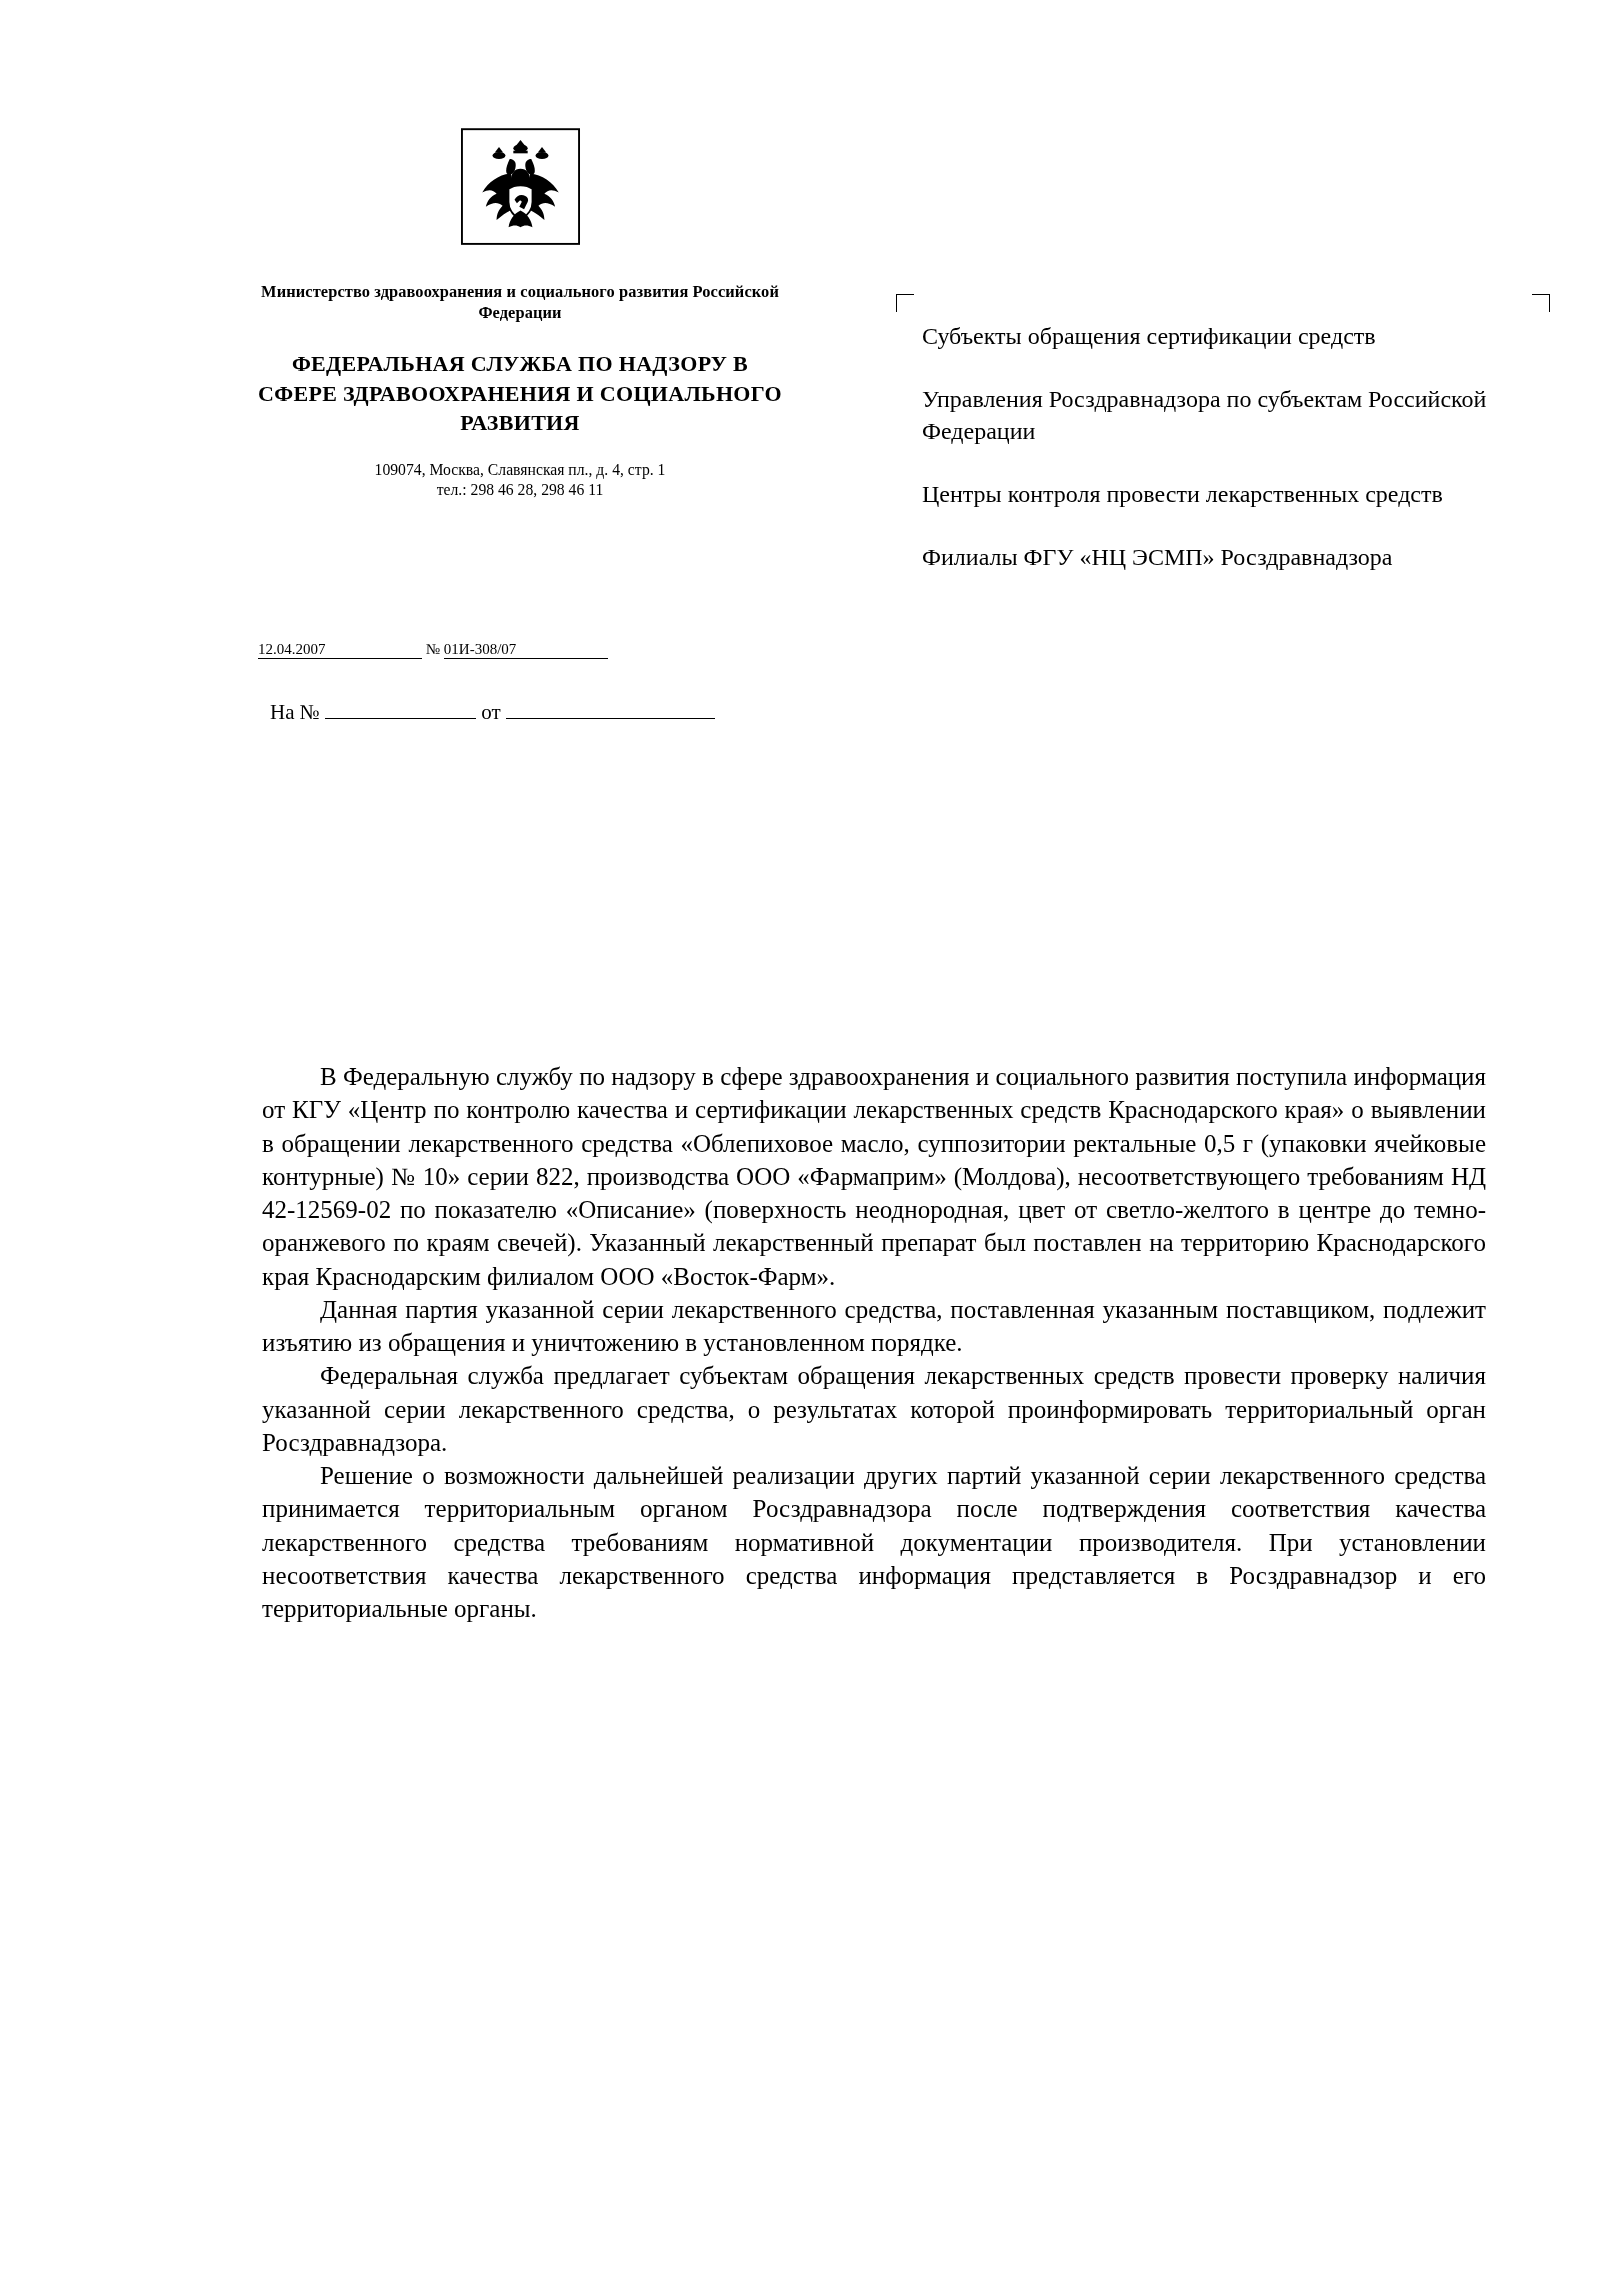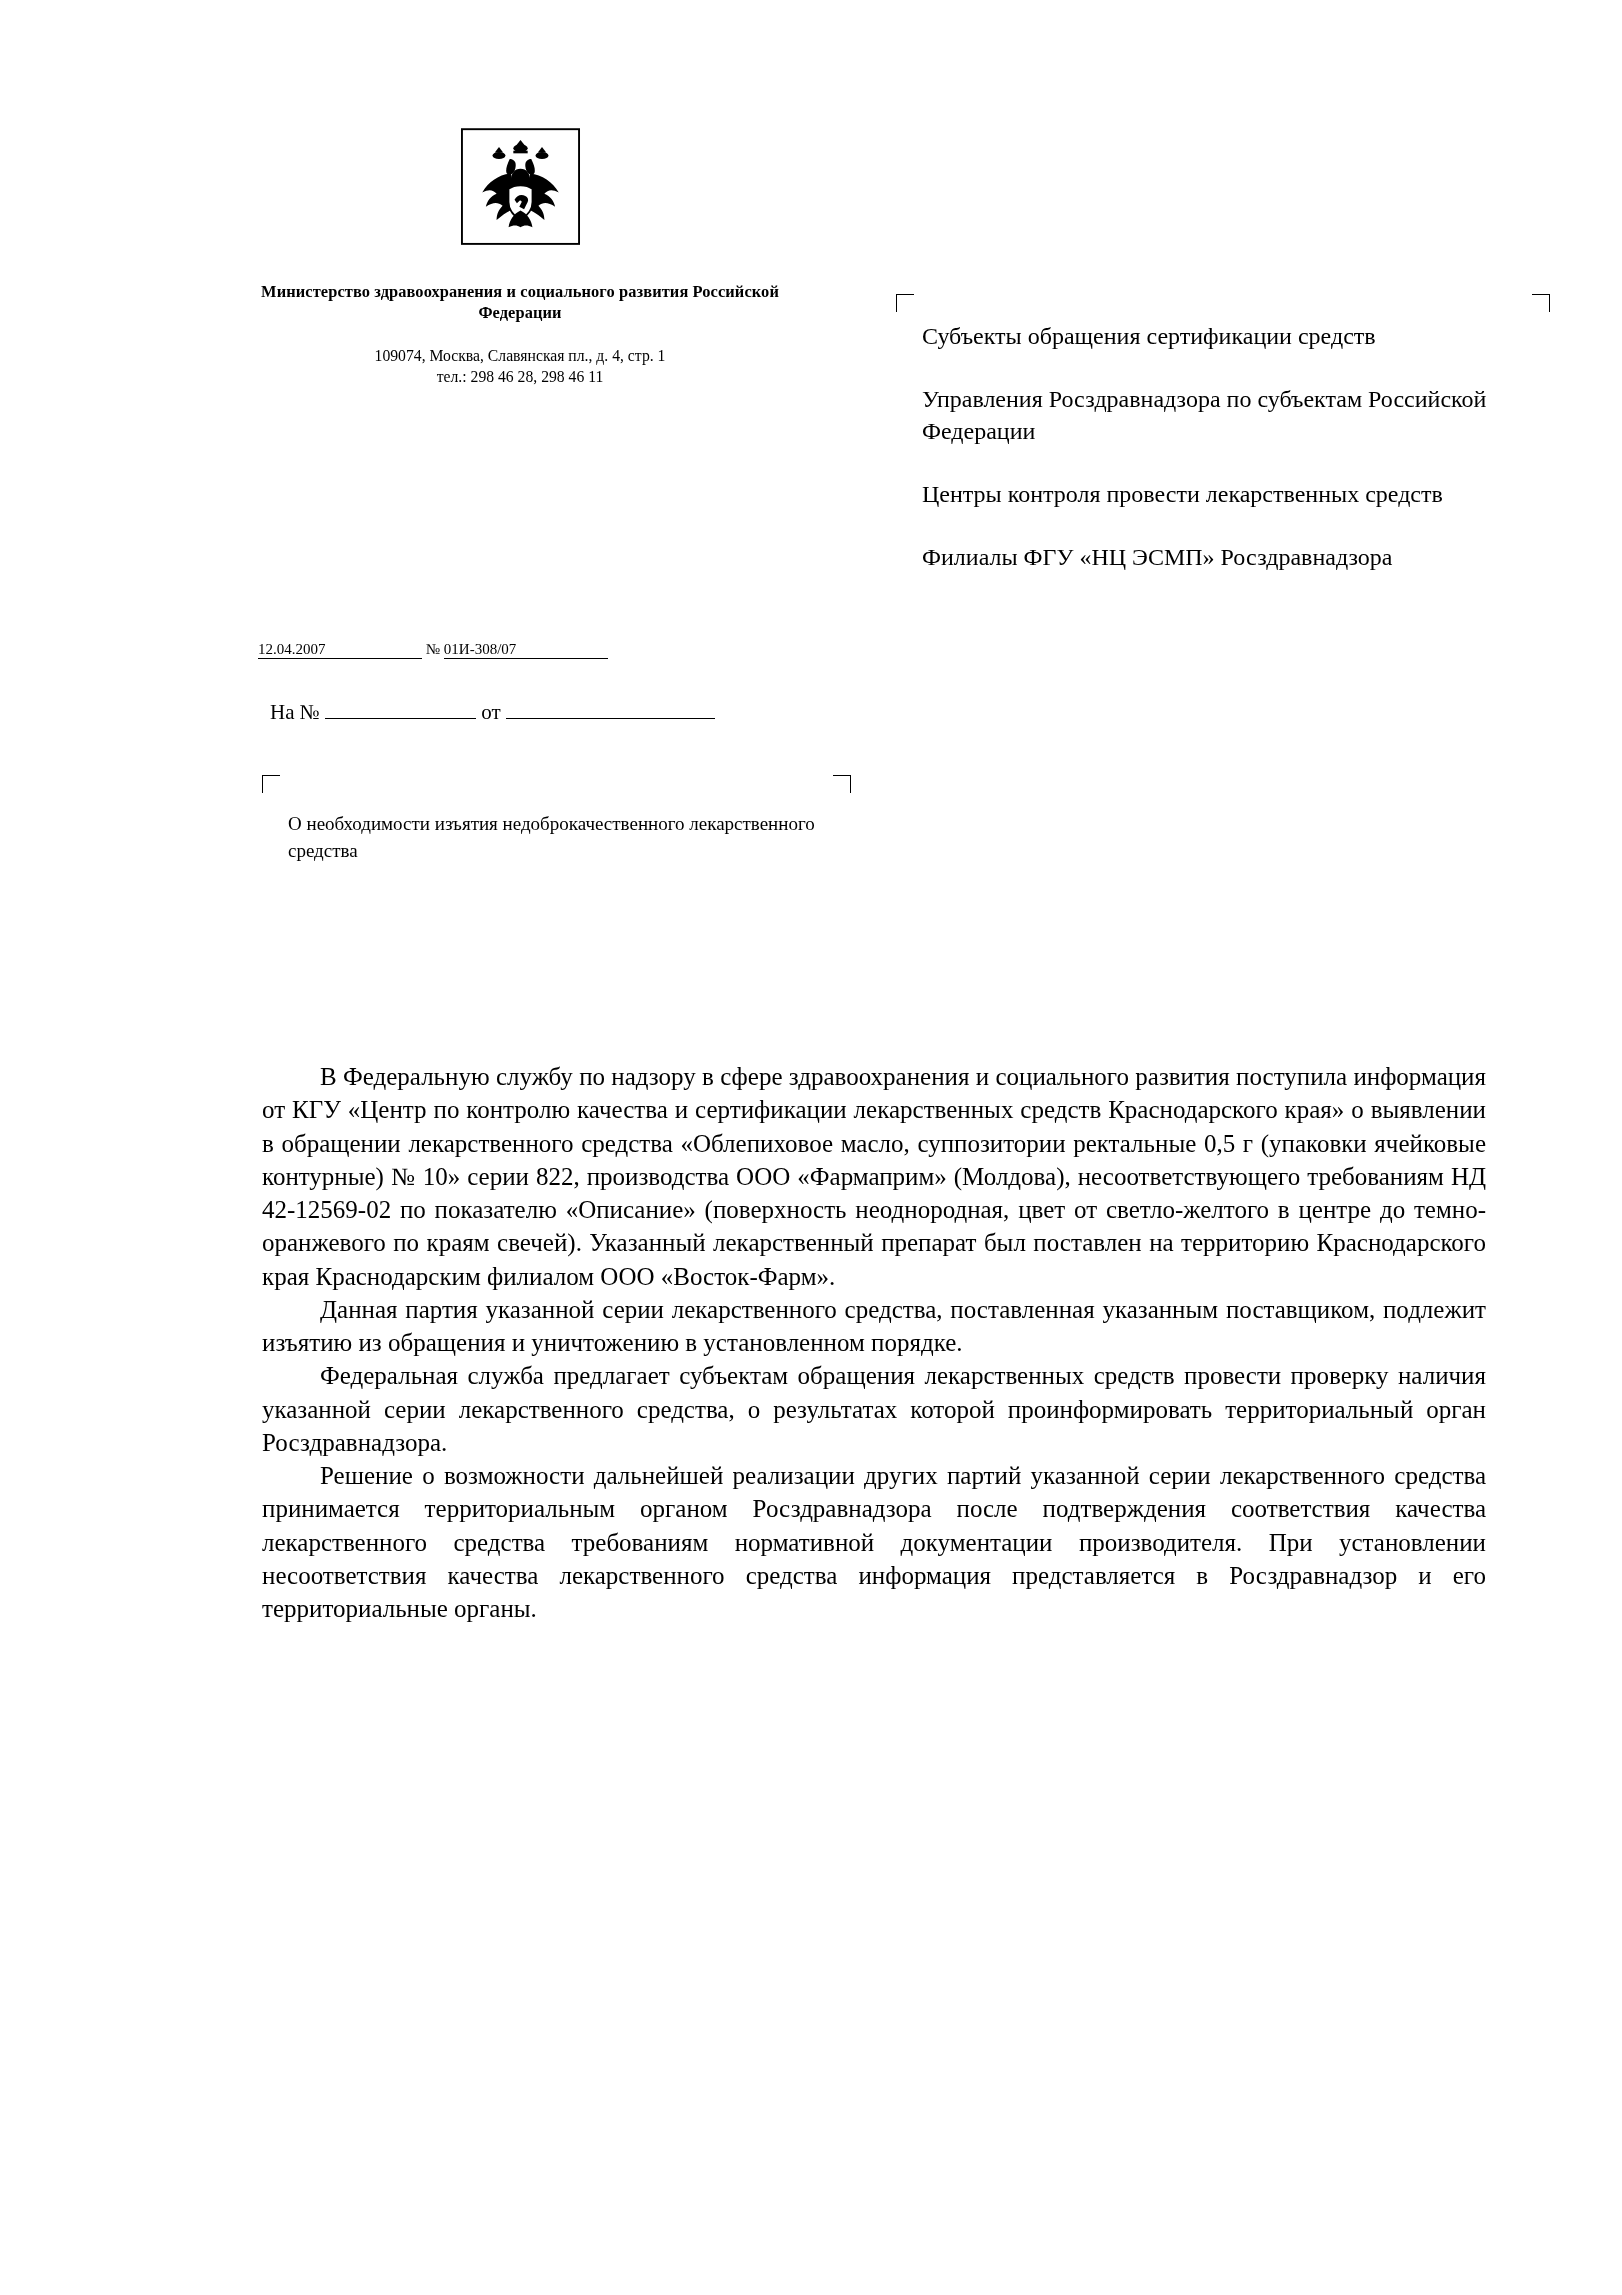--- a/index.html
+++ b/index.html
@@ -189,44 +189,40 @@
         <path d="M58 38 c10 1 19 7 24 16 c-6 -3 -9 -2 -12 1 c5 2 8 6 9 11 c-6 -4 -10 -4 -14 -1 c3 3 5 7 5 12 c-7 -6 -12 -9 -16 -9 z"></path>
 
         <path d="M50 48 c-6 0 -10 3 -10 3 v11 c0 7 5 12 10 15 c5 -3 10 -8 10 -15 v-11 s-4 -3 -10 -3 z" fill="#ffffff" stroke="#000000" stroke-width="1.4"></path>
         <path d="M45 60 c2 -4 6 -5 9 -3 c2 1 3 3 2 5 l-3 6 l-4 -2 l2 -4 c0 -1 -1 -2 -2 -1 l-2 2 z"></path>
 
         <path d="M50 69 c-6 3 -9 8 -10 14 c4 -2 7 -2 10 0 c3 -2 6 -2 10 0 c-1 -6 -4 -11 -10 -14 z"></path>
       </g>
     </svg>
 
     <div class="ministry">Министерство здравоохранения и социального развития Российской Федерации</div>
+    <div class="service-name">ФЕДЕРАЛЬНАЯ СЛУЖБА ПО НАДЗОРУ В СФЕРЕ ЗДРАВООХРАНЕНИЯ И СОЦИАЛЬНОГО РАЗВИТИЯ</div>
     <div class="address">
       <div>109074, Москва, Славянская пл., д. 4, стр. 1</div>
       <div>тел.: 298 46 28, 298 46 11</div>
     </div>
   </div>
 
   <div class="doc-line">
     <span class="u d-date">12.04.2007</span>
     <span>№</span>
     <span class="u d-num">01И-308/07</span>
   </div>
 
   <div class="ref-line">
     <span>На №</span>
     <span class="r-blank1"></span>
     <span>от</span>
     <span class="r-blank2"></span>
   </div>
 
-  <div class="subject-box">
-    <span class="corner-tl"></span>
-    <span class="corner-tr"></span>
-    <div class="subject-text">О необходимости изъятия недоброкачественного лекарственного средства</div>
-  </div>
 
   <div class="addressee-box">
     <span class="corner-tl"></span>
     <span class="corner-tr"></span>
     <div class="addressee">Субъекты обращения сертификации средств</div>
     <div class="addressee">Управления Росздравнадзора по субъектам Российской Федерации</div>
     <div class="addressee">Центры контроля провести лекарственных средств</div>
     <div class="addressee">Филиалы ФГУ «НЦ ЭСМП» Росздравнадзора</div>
   </div>
 

